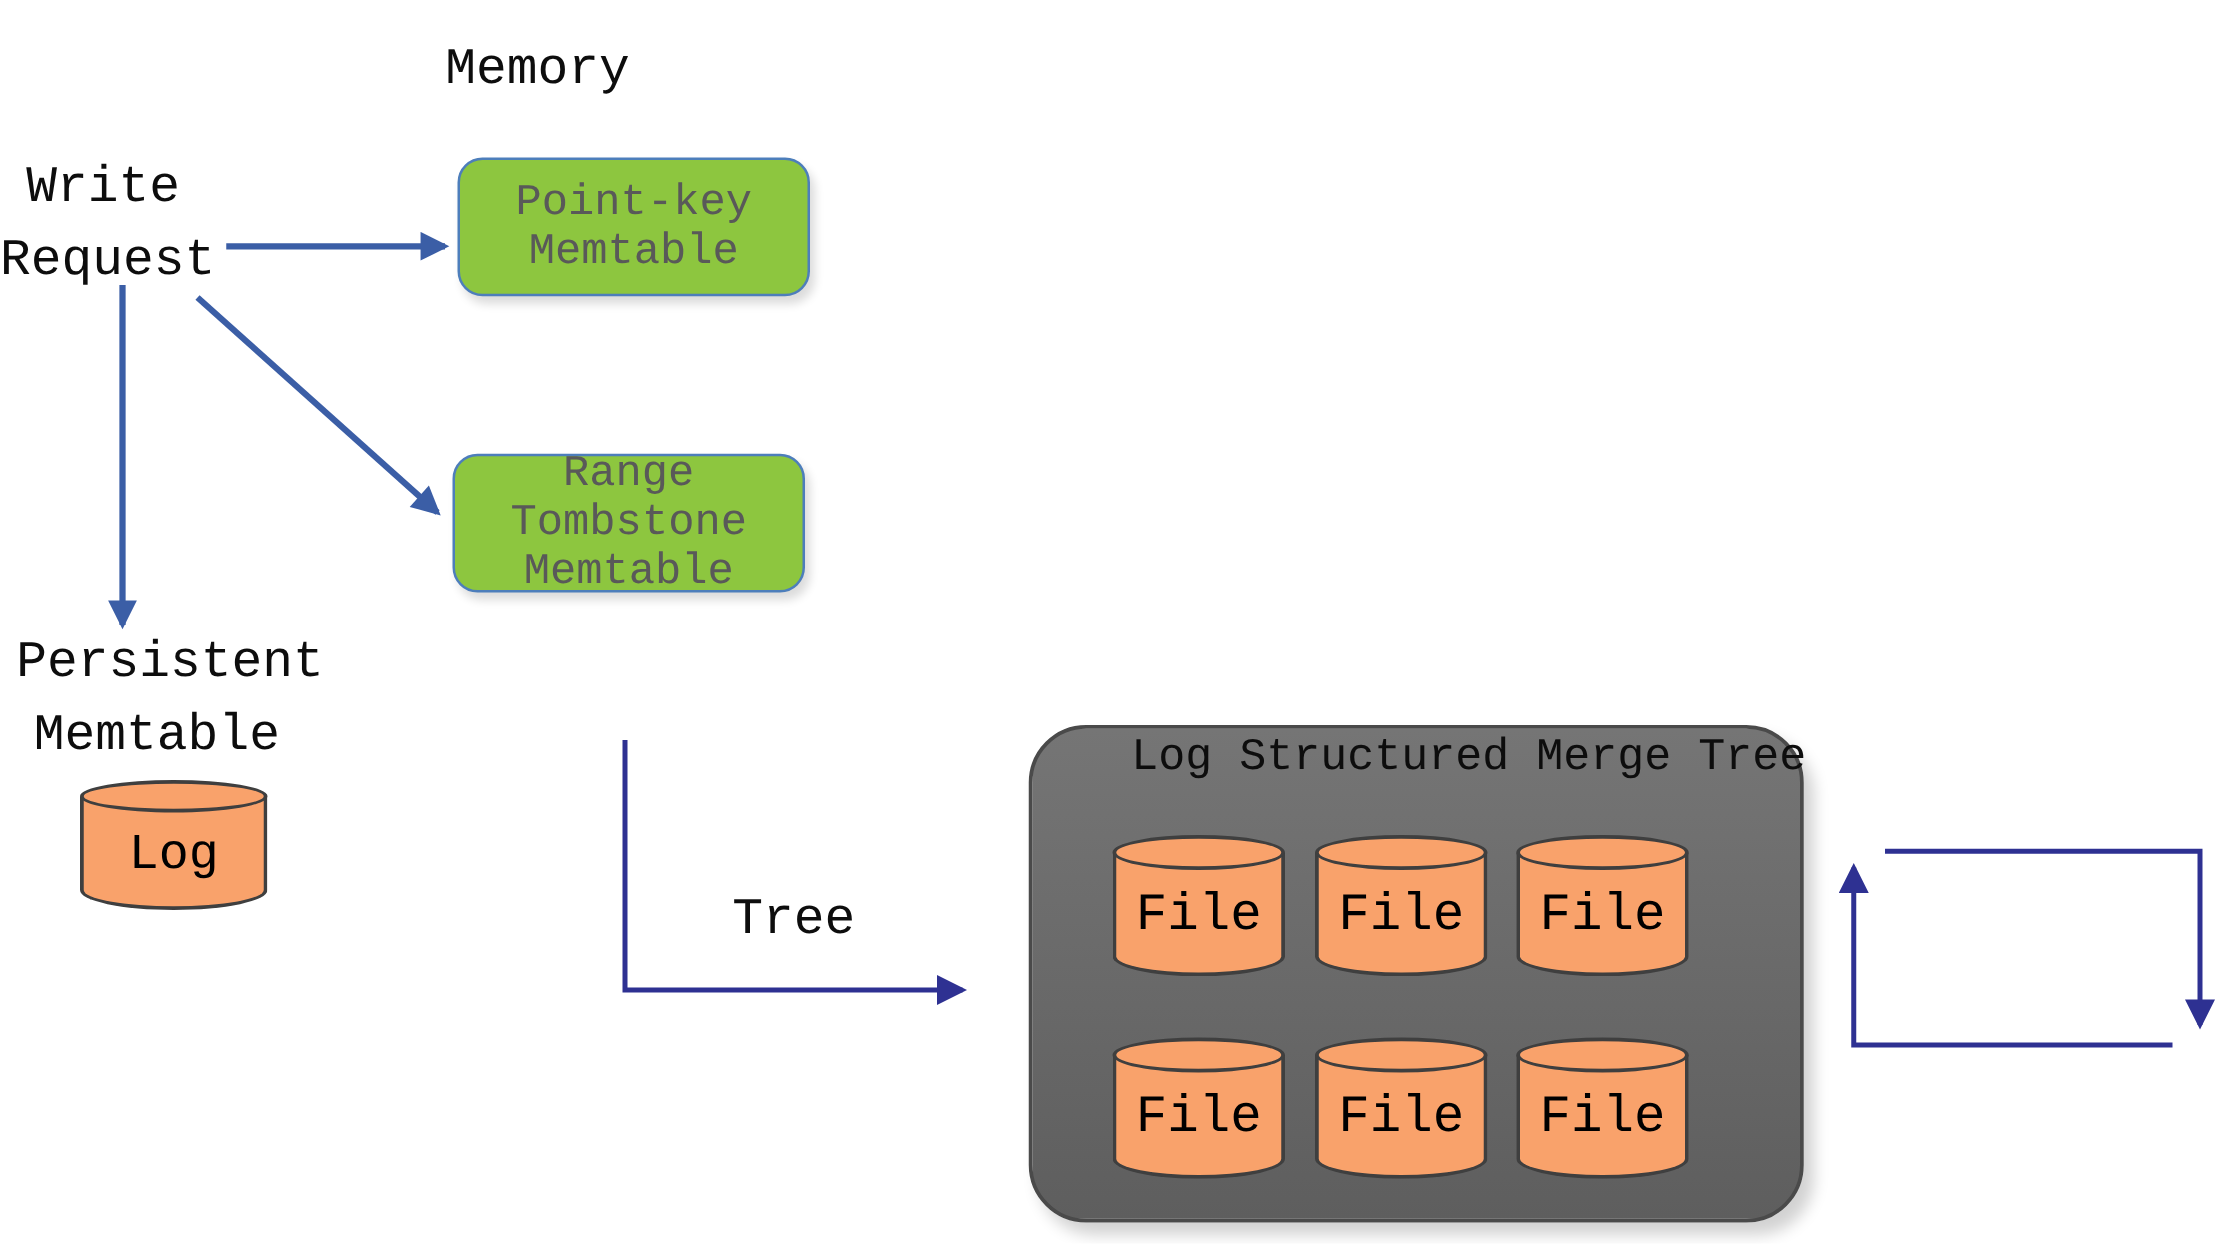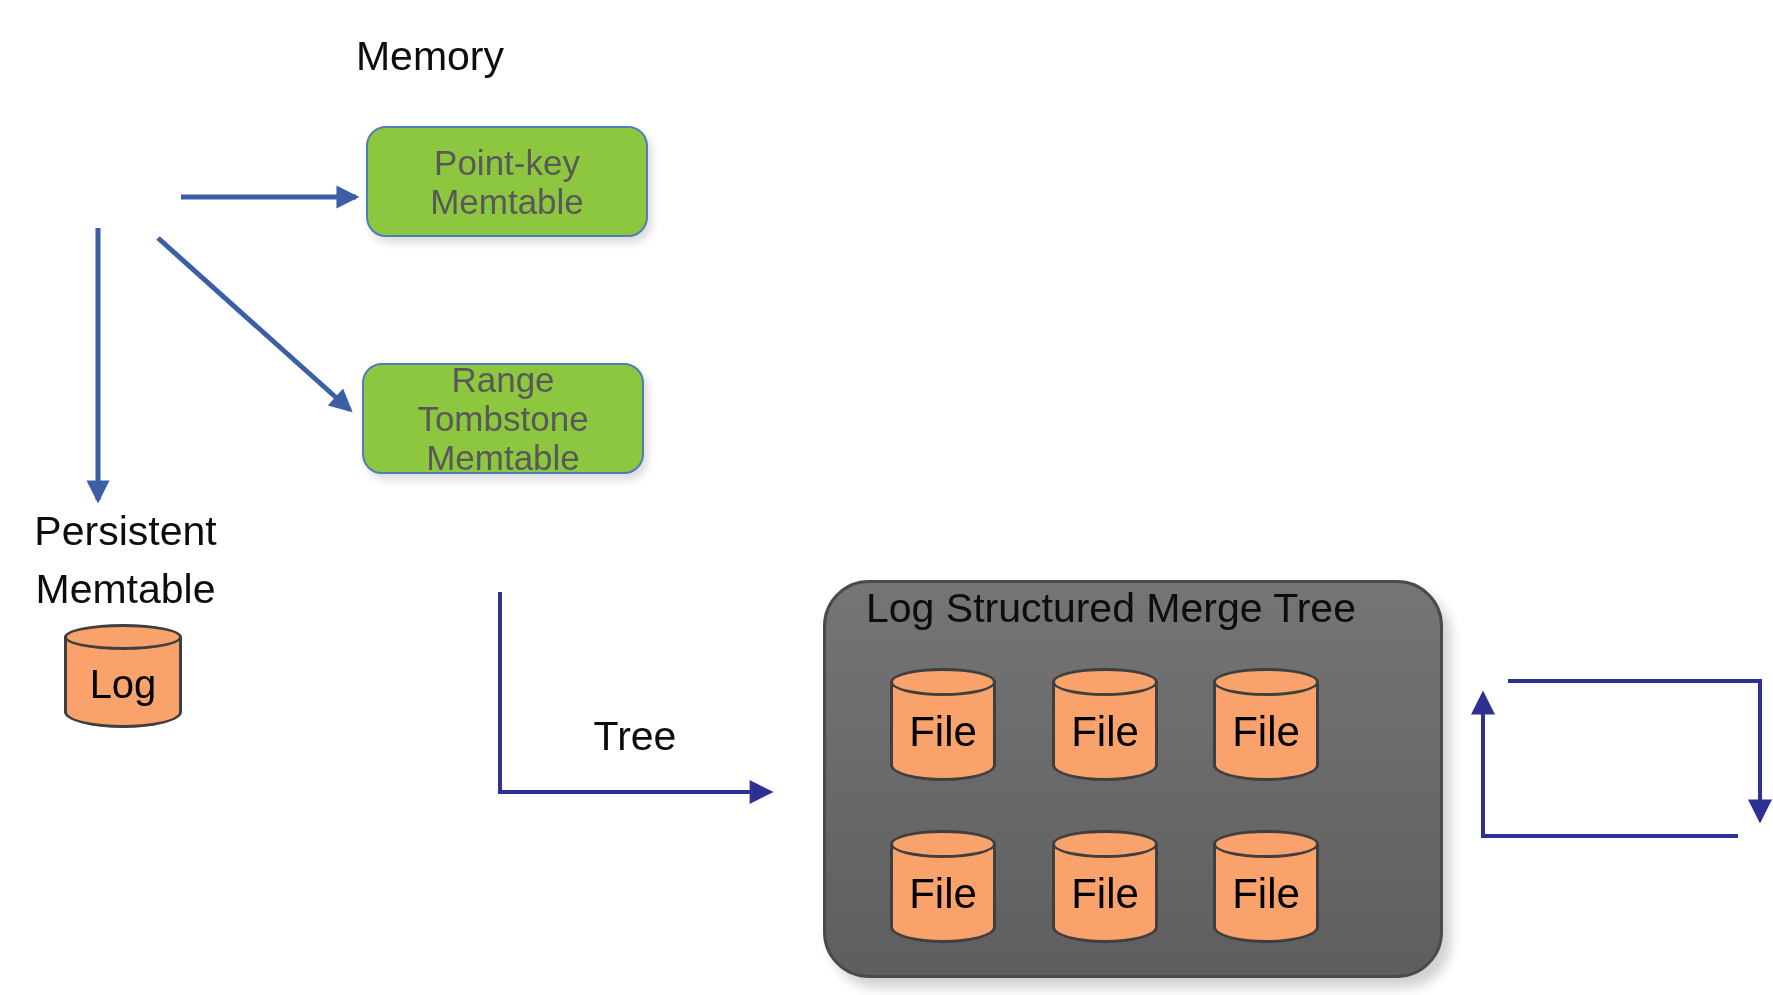--- a/index.html
+++ b/index.html
@@ -1,30 +1,30 @@
 <!DOCTYPE html>
 <html style="--label-color: #0d0d0d; --green-box-fill: #8DC63F; --green-box-border: #4D7EBB; --green-box-text: #595959; --orange-fill: #F9A26B; --cylinder-border: #3F3F3F; --gray-box-top: #757575; --gray-box-bottom: #5E5E5E; --gray-box-border: #4A4A4A; --write-arrow: #3B5EA6; --cycle-arrow: #2E3192;"><head>
 <meta charset="utf-8">
 <style>
   html,body{margin:0;padding:0;background:#ffffff;}
   .canvas{
     position:relative;width:1773px;height:995px;background:#ffffff;overflow:hidden;
-    font-family:Liberation Sans, sans-serif;
+    font-family:Liberation Mono, monospace;
   }
   .label{
     position:absolute;color:var(--label-color);text-align:center;
     font-size:41px;line-height:1.42;white-space:pre-line;
   }
   .label.single{line-height:1;}
   .title-memory{left:330px;top:36px;width:200px;}
   .write-request{left:0px;top:122px;width:165px;}
   .persistent{left:13px;top:502px;width:225px;}
   .flush-label{left:555px;top:716px;width:160px;}
   .compaction-label{left:1497px;top:712px;width:265px;}
-  .lsm-title{left:801px;top:588px;width:620px;font-size:41px;}
+  .lsm-title{left:865px;top:588px;width:620px;font-size:36px;}
 
   .greenbox{
     position:absolute;background:var(--green-box-fill);
     border:2px solid var(--green-box-border);border-radius:20px;
     box-sizing:border-box;display:flex;align-items:center;justify-content:center;
     box-shadow:4px 6px 8px rgba(0,0,0,0.14);
   }
   .greenbox span{
     color:var(--green-box-text);font-size:35px;line-height:39px;text-align:center;display:block;
   }
@@ -33,21 +33,21 @@
   .box-range{left:362px;top:363px;width:282px;height:111px;}
   .box-range span{width:274px;}
 
   .lsm-box{
     position:absolute;left:823px;top:580px;width:620px;height:398px;
     background:linear-gradient(180deg,var(--gray-box-top),var(--gray-box-bottom));
     border:3px solid var(--gray-box-border);border-radius:46px;box-sizing:border-box;
     box-shadow:8px 10px 12px rgba(0,0,0,0.18);
   }
 
-  .cyl{position:absolute;}
+  .cyl{position:absolute;padding-left:32px;}
   .cyl-top{
     position:absolute;left:0;top:0;width:100%;height:28px;border-radius:50%;
     background:var(--orange-fill);border:3px solid var(--cylinder-border);box-sizing:border-box;
   }
   .cyl-body{
     position:absolute;left:0;top:14px;width:100%;bottom:0;
     background:var(--orange-fill);border:3px solid var(--cylinder-border);border-top:none;
     box-sizing:border-box;border-radius:0 0 50% 50% / 0 0 16px 16px;
   }
   .cyl-label{
@@ -86,20 +86,21 @@
     <path class="arrow-w" d="M181 197 L356 197" marker-end="url(#mW)"></path>
     <path class="arrow-w" d="M158 238 L350 410" marker-end="url(#mW)"></path>
     <path class="arrow-w" d="M98 228 L98 500" marker-end="url(#mW)"></path>
     <path class="arrow-c" d="M500 592 L500 792 L770 792" marker-end="url(#mC)"></path>
     <path class="arrow-c" d="M1738 836 L1483 836 L1483 694" marker-end="url(#mC)"></path>
     <path class="arrow-c" d="M1508 681 L1760 681 L1760 820" marker-end="url(#mC)"></path>
   </svg>
 
   <div class="label single title-memory">Memory</div>
 
+  <div class="label write-request">Write Request</div>
 
   <div class="greenbox box-range">
     <span>Range Tombstone Memtable</span>
   </div>
 
   <div class="greenbox box-pointkey">
     <span>Point-key Memtable</span>
   </div>
 
   <div class="label persistent">Persistent Memtable</div>

